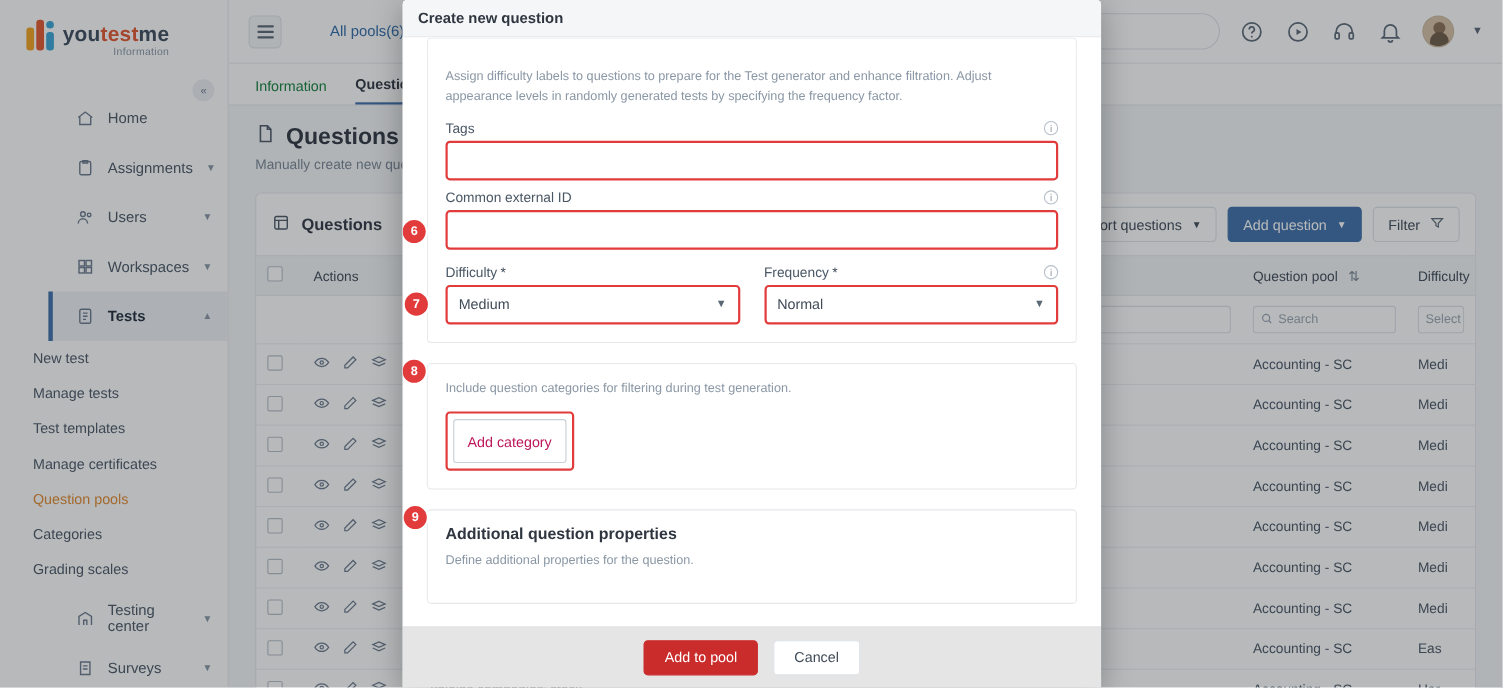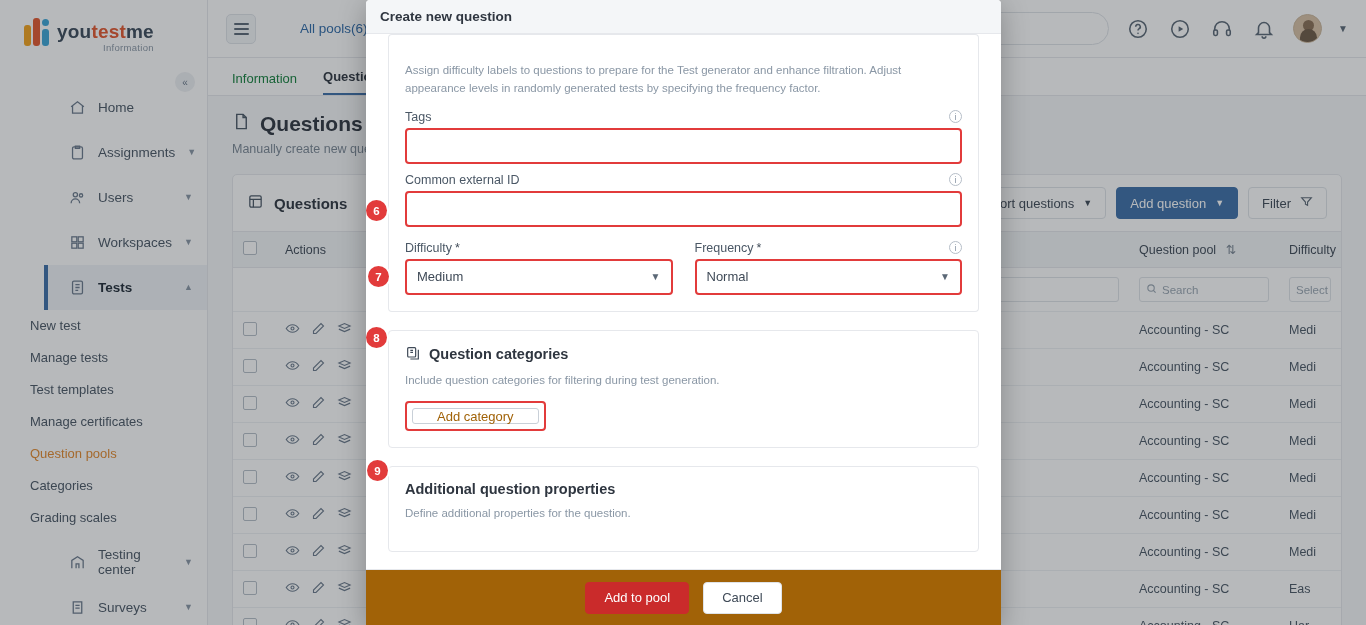--- a/index.html
+++ b/index.html
@@ -106,38 +106,38 @@
   
   .overlay { position: absolute; inset: 0; background: rgba(30,36,44,.32); }
   .modal {
     position: absolute; left: 366px; top: 0; width: 635px; height: 625px;
     background: #fff; border-radius: 4px 4px 0 0;
     box-shadow: 0 6px 28px rgba(0,0,0,.28);
     display: flex; flex-direction: column; overflow: hidden;
   }
   .modal-head { height: 34px; background: #f4f6f8; border-bottom: 1px solid #e6e8ec; display: flex; align-items: center; padding: 0 14px; font-size: 13.5px; font-weight: 700; color: #2f3640; }
   .modal-body { flex: 1; position: relative; overflow: hidden; background: #fff; padding: 0 22px; }
-  .modal-foot { height: 56px; border-top: 1px solid #e6e8ec; background: #a16207; display: flex; align-items: center; justify-content: center; gap: 14px; }
+  .modal-foot { height: 56px; border-top: 1px solid #e6e8ec; background: #e5e5e5; display: flex; align-items: center; justify-content: center; gap: 14px; }
   .foot-btn { height: 32px; border-radius: 4px; font-size: 13px; padding: 0 18px; cursor: pointer; border: 1px solid #dfe3e8; background: #fff; color: #3f4a57; }
   .foot-btn.primary { background: #ca2b2b; border-color: #ca2b2b; color: #fff; }
 
   .card { border: 1px solid #e6e8ec; border-radius: 4px; background: #fff; padding: 14px 16px 16px; margin-bottom: 18px; }
   .card-cut { border-top: none; border-radius: 0 0 4px 4px; }
   .card h3 { margin: 0 0 8px; font-size: 14.5px; font-weight: 700; color: #2f3640; display: flex; align-items: center; gap: 8px; }
   .card p.desc { margin: 0 0 12px; font-size: 11.5px; color: #8a97a5; line-height: 1.55; }
   .fld-label { font-size: 12.5px; color: #4a5765; margin-bottom: 4px; display: flex; align-items: center; }
   .fld-label .req { color: #3f4a57; margin-left: 3px; }
   .info-i { margin-left: auto; width: 13px; height: 13px; border-radius: 50%; border: 1px solid #b6bec8; color: #8a97a5; font-size: 9px; display: flex; align-items: center; justify-content: center; }
   .hl-input { height: 36px; border: 2px solid #e23b3b; border-radius: 4px; background: #fff; width: 100%; }
   .hl-select { height: 36px; border: 2px solid #e23b3b; border-radius: 4px; background: #fff; width: 100%; display: flex; align-items: center; padding: 0 10px; font-size: 13px; color: #3f4a57; }
   .hl-select .cv { margin-left: auto; font-size: 10px; color: #5b6876; }
   .two { display: flex; gap: 22px; }
   .two > div { flex: 1; }
   .btn-hl { border: 2px solid #e23b3b; border-radius: 4px; padding: 5px; display: inline-block; }
-  .btn-plain { height: 16px; border: 1px solid #c9d0d8; border-radius: 3px; background: #fff; padding: 0 24px; font-size: 13px; color: #a16207; display: inline-flex; align-items: center; cursor: pointer; }
+  .btn-plain { height: 40px; border: 1px solid #c9d0d8; border-radius: 3px; background: #fff; padding: 0 12px; font-size: 13px; color: #be185d; display: inline-flex; align-items: center; cursor: pointer; }
   .top-cut { height: 14px; border: 1px solid #e6e8ec; border-bottom: none; border-radius: 4px 4px 0 0; margin: 0 0 0 0; }
 
   
   .badge {
     position: absolute; width: 21px; height: 21px; border-radius: 50%;
     background: #e23b3b; color: #fff; font-size: 11.5px; font-weight: 700;
     display: flex; align-items: center; justify-content: center;
     box-shadow: 0 0 0 2px #fff;
   }
 </style>
@@ -641,30 +641,20 @@
           </div>
           <div class="hl-select">
             <span>Normal</span>
             <span class="cv">▼</span>
           </div>
         </div>
       </div>
     </div>
 
     <div class="card">
-      <h3>
-        <span>
-          <svg width="16" height="16" viewBox="0 0 24 24" fill="none" stroke="#3f4a57" stroke-width="1.8">
-              <rect x="4" y="4" width="12" height="14" rx="1.5"></rect>
-              <path d="M8 8h4M8 11h4"></path>
-              <path d="M8 21h12V7"></path>
-            </svg>
-        </span>
-        <span>Question categories</span>
-      </h3>
       <p class="desc">Include question categories for filtering during test generation.</p>
       <span class="btn-hl">
         <span class="btn-plain">Add category</span>
       </span>
     </div>
 
     <div class="card">
       <h3>Additional question properties</h3>
       <p class="desc">Define additional properties for the question.</p>
 

